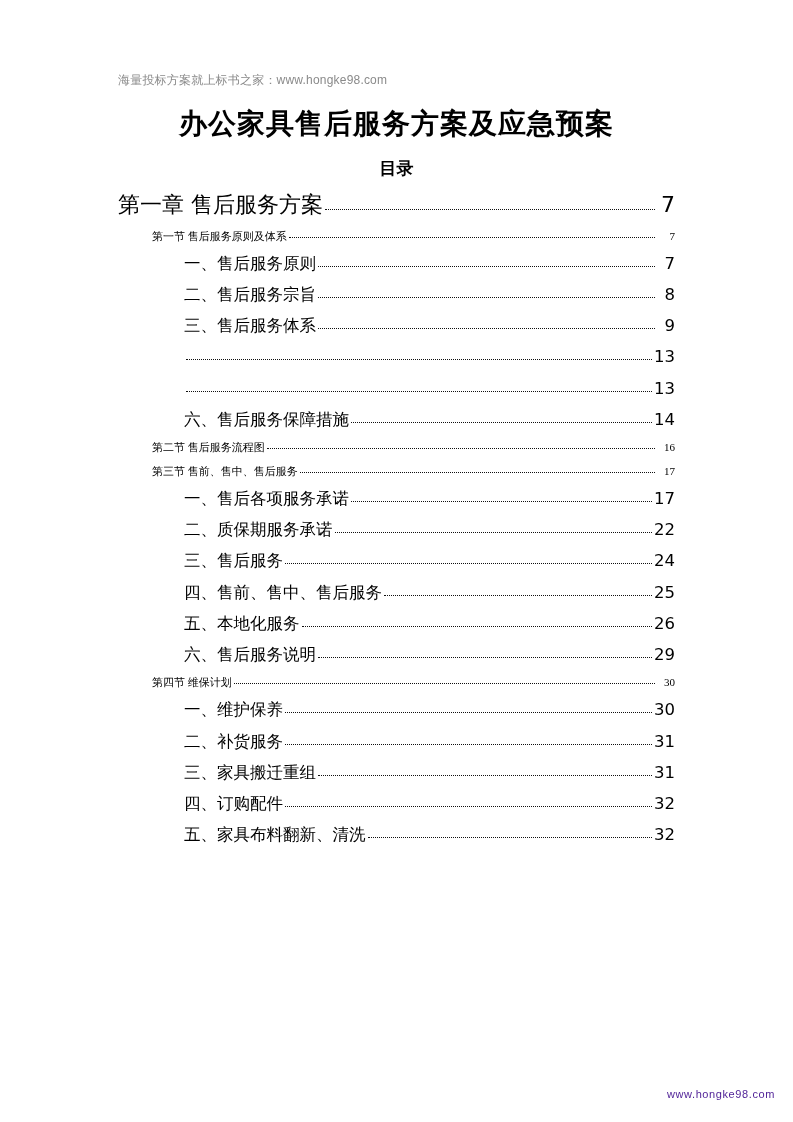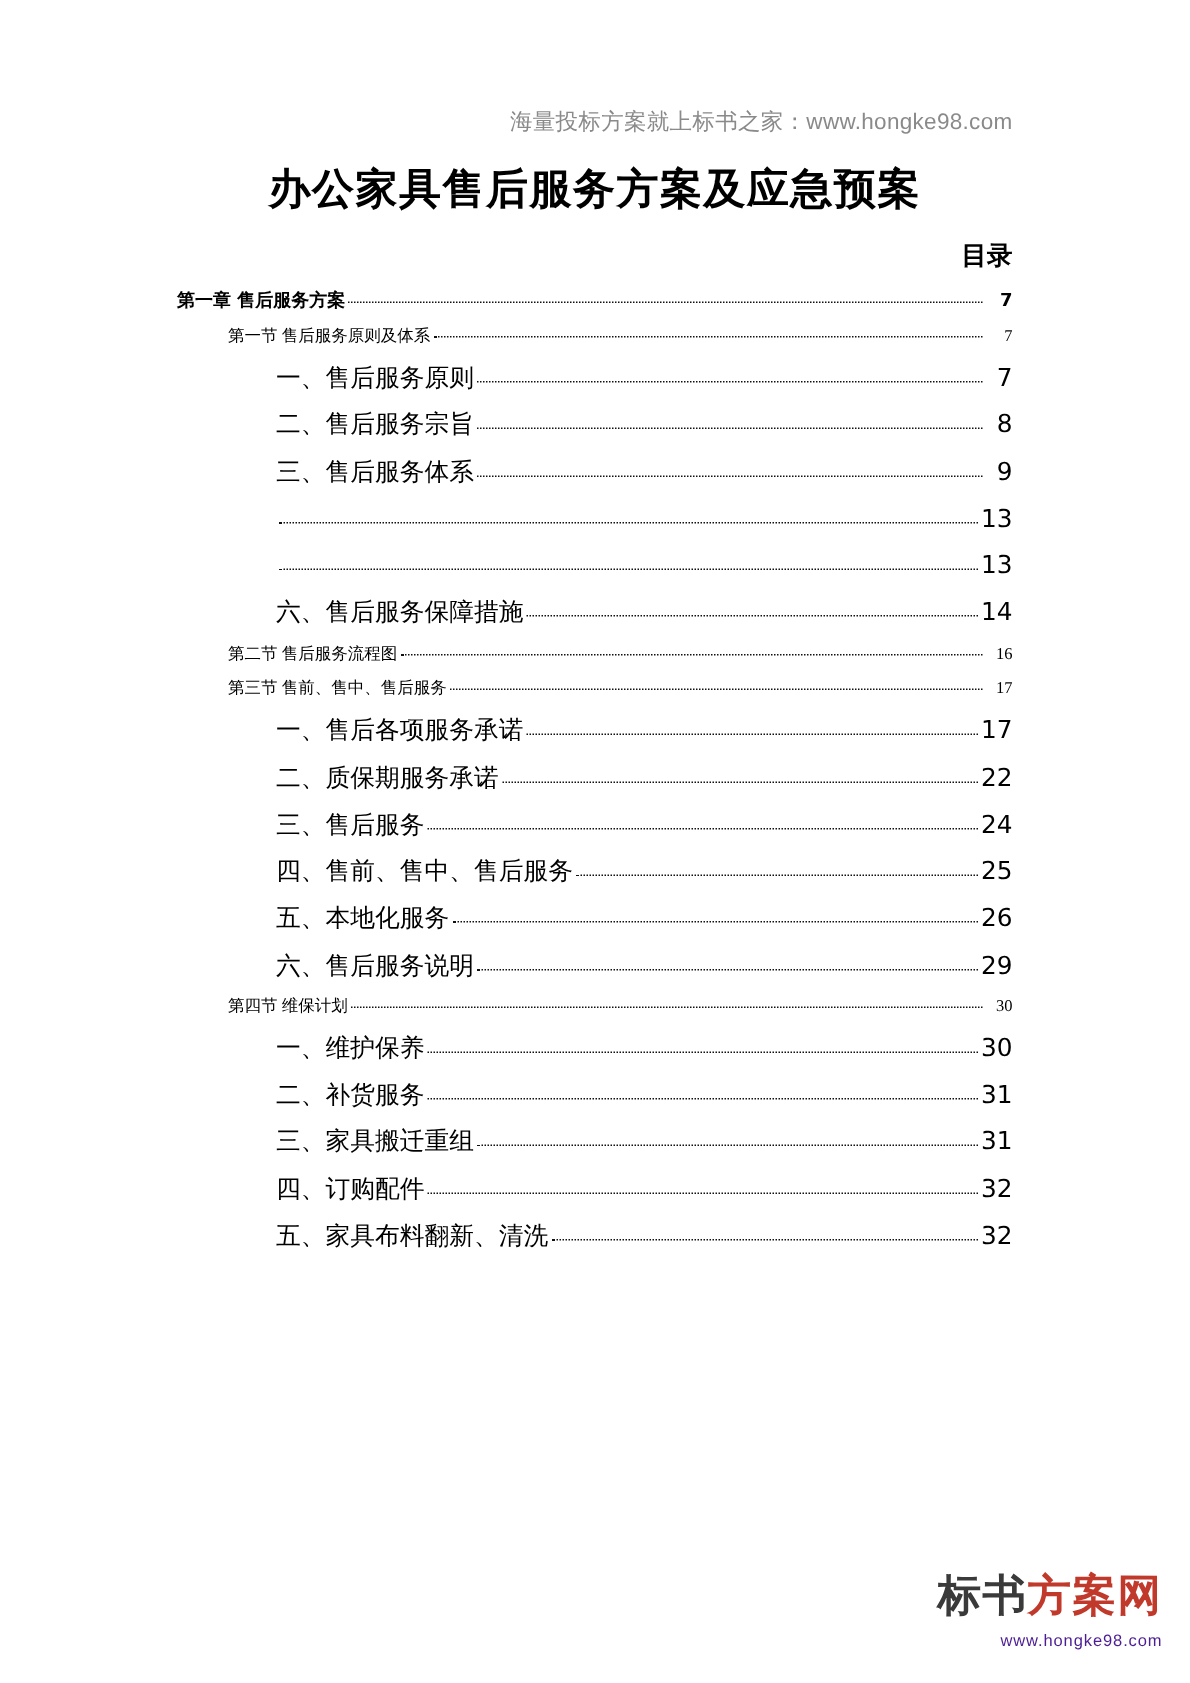--- a/index.html
+++ b/index.html
@@ -16,37 +16,37 @@
     overflow: hidden;
   }
   .page {
     position: relative;
     width: 793px;
     height: 1122px;
     box-sizing: border-box;
     padding: 0 118px;
   }
   .watermark-top {
-    text-align: right;
+    text-align: left;
     font-family: "Liberation Sans", sans-serif;
-    font-size: 15px;
+    font-size: 12px;
     color: #8a8a8a;
     padding-top: 72px;
     letter-spacing: 0.2px;
   }
   .doc-title {
     text-align: center;
     font-size: 28px;
     font-weight: bold;
     margin-top: 16px;
     letter-spacing: 1px;
     font-family: "DejaVu Sans", "Liberation Sans", sans-serif;
   }
   .toc-heading {
-    text-align: right;
+    text-align: center;
     font-size: 17px;
     font-weight: bold;
     margin-top: 14px;
     margin-bottom: 10px;
     font-family: "DejaVu Sans", "Liberation Sans", sans-serif;
   }
   .toc {
     margin-top: 6px;
   }
   .toc-entry {
@@ -70,22 +70,22 @@
     bottom: 2px;
     border-bottom: 1.4px dotted #111;
     height: 0;
   }
   .toc-entry .page-num {
     flex: 0 0 auto;
     text-align: right;
     min-width: 18px;
   }
   .level-1 {
-    font-weight: bold;
-    font-size: 12px;
+    font-weight: normal;
+    font-size: 22px;
     padding-left: 0;
     font-family: "DejaVu Sans", "Liberation Sans", sans-serif;
   }
   .level-2 {
     padding-left: 34px;
     font-size: 11px;
     font-family: Liberation Serif, serif;
   }
   .level-3 {
     padding-left: 66px;
@@ -234,17 +234,16 @@
         <span class="page-num">32</span>
       </div>
       <div class="toc-entry level-3">
         <span class="label">五、家具布料翻新、清洗</span>
         <span class="leader"></span>
         <span class="page-num">32</span>
       </div>
     </div>
 
   <div class="footer-logo">
-    <div class="brand"><span>标书</span><span class="accent">方案网</span></div>
     <div class="url">www.hongke98.com</div>
   </div>
 
 </div>
 
 </body></html>

